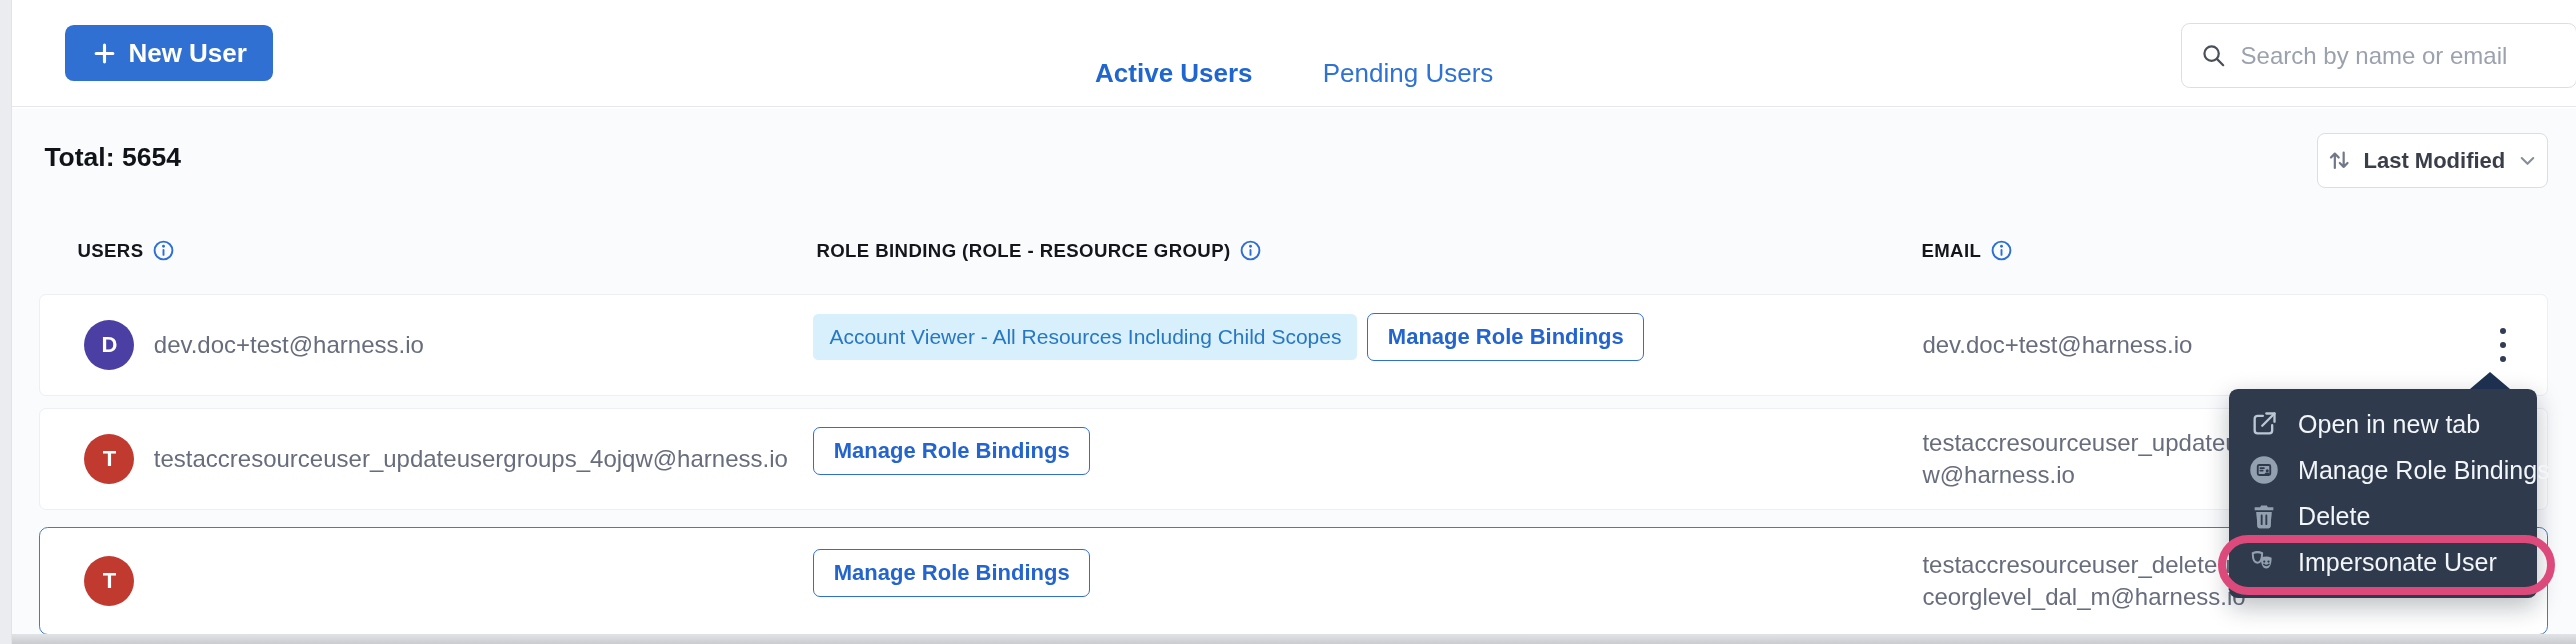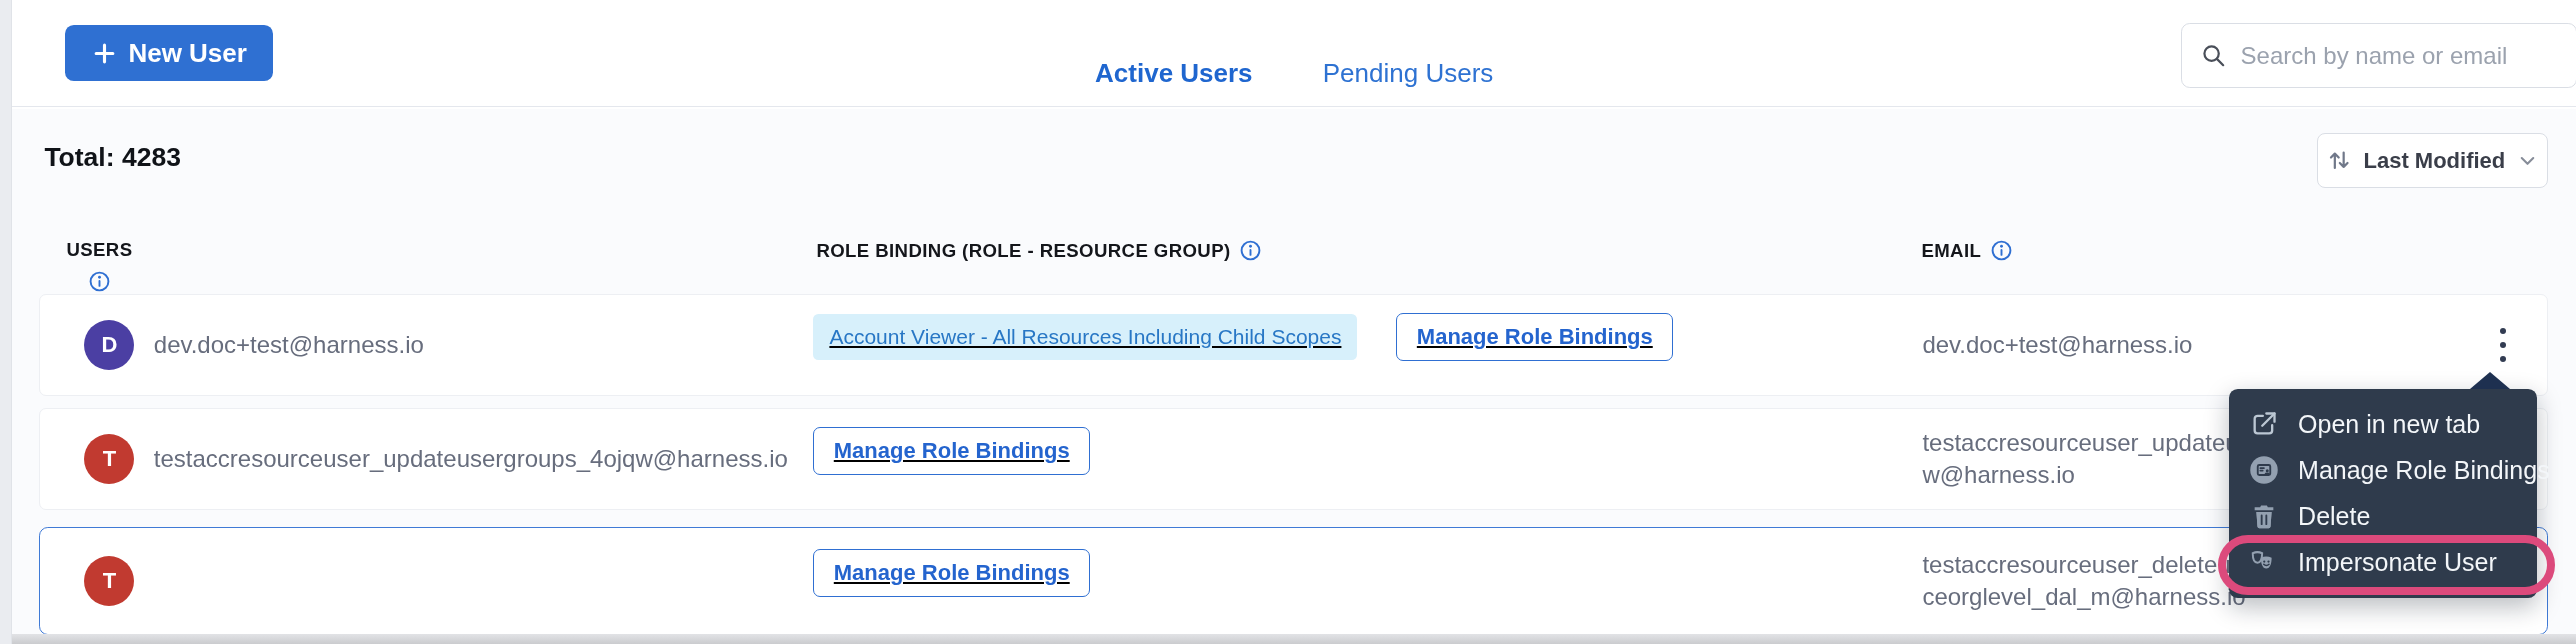--- a/index.html
+++ b/index.html
@@ -31,35 +31,35 @@
   .content { position:absolute; left:12.4px; top:109px; right:0; bottom:0; background:#fafbfd; }
 
   .total { position:absolute; left:32px; top:33px; font-size:26.5px; font-weight:700; color:#101318; }
 
   .sort-control { position:absolute; left:2305px; top:24px; width:231px; height:55px; background:#ffffff;
     border:1.8px solid #dadee5; border-radius:8px; display:flex; align-items:center; padding:0 8px; gap:10.6px; cursor:pointer; }
   .sort-label { font-size:22px; font-weight:600; color:#3a3e49; flex:1; white-space:nowrap; }
 
   .thead { position:absolute; top:130px; left:0; right:0; height:35px; }
   .th { position:absolute; display:flex; align-items:center; gap:8.8px; font-size:18.6px; font-weight:700; color:#14161b; letter-spacing:0.4px; white-space:nowrap; }
-  .th-users { left:54px;flex-direction:column; } .th-role { left:804px; } .th-email { left:1909px; }
+  .th-users { left:65px; } .th-role { left:804px; } .th-email { left:1909px; }
 
   .row { position:absolute; left:27px; width:2509px; background:#ffffff; border:0.9px solid #edeff3; border-radius:7px; }
   .row-1 { top:185px; height:102px; }
   .row-2 { top:299px; height:102px; }
   .row-3 { top:418px; height:108px; border:1.8px solid #3f7ad6; border-radius:8.8px; }
 
   .cell-user { position:absolute; left:44px; top:0; bottom:0; display:flex; align-items:center; gap:19.4px; }
   .avatar { width:50px; height:50px; border-radius:50%; display:flex; align-items:center; justify-content:center;
     color:#fff; font-size:22px; font-weight:700; flex:none; }
   .avatar-purple { background:#4b3fa3; }
   .avatar-red { background:#c13a30; }
   .user-name { font-size:24px; color:#676d7d; white-space:nowrap; }
 
-  .cell-role { position:absolute; left:773px; top:0; bottom:16px; display:flex; align-items:center; gap:39px;text-decoration:underline; }
+  .cell-role { position:absolute; left:773px; top:0; bottom:16px; display:flex; align-items:center; gap:10px; }
   .role-chip { background:#d7f0fb; color:#2877c5; font-size:21px; padding:10.6px 16px; border-radius:5.3px; white-space:nowrap; }
   .manage-btn { background:#ffffff; border:1.8px solid #2f6fd2; color:#2464ce; font-size:22px; font-weight:700; font-family:inherit;
     border-radius:7px; padding:9.7px 19.4px; white-space:nowrap; cursor:pointer; }
 
   .cell-email { position:absolute; left:1882px; top:0; bottom:0; display:flex; flex-direction:column; justify-content:center; }
   .email-line { font-size:24px; color:#676d7d; line-height:32px; white-space:nowrap; }
 
   .kebab { position:absolute; left:2451px; top:50%; transform:translateY(-50%); display:flex; flex-direction:column; gap:8px; padding:8.8px; cursor:pointer; }
   .kebab i { width:6.2px; height:6.2px; border-radius:50%; background:#323c52; display:block; }
 
@@ -104,21 +104,21 @@
       <svg width="26.5" height="26.5" viewBox="0 0 24 24">
           <circle cx="10.5" cy="10.5" r="6.5" stroke="#4a4f59" stroke-width="2" fill="none"></circle>
           <path d="M15.3 15.3 L21 21" stroke="#4a4f59" stroke-width="2" stroke-linecap="round"></path>
         </svg>
     </span>
     <input type="text" placeholder="Search by name or email" style="">
   </div>
 </div>
 
 <div class="content">
-  <div class="total">Total: 4283</div>
+  <div class="total">Total: 5654</div>
 
   <div class="sort-control">
     <span>
       <svg width="26.5" height="26.5" viewBox="0 0 24 24" fill="none" stroke="#707889" stroke-width="2" stroke-linecap="round" stroke-linejoin="round">
           <path d="M8 19V6M8 6l-3.5 3.5M8 6l3.5 3.5"></path>
           <path d="M16 5v13M16 18l-3.5-3.5M16 18l3.5-3.5"></path>
         </svg>
     </span>
     <span class="sort-label">Last Modified</span>
     <span>

